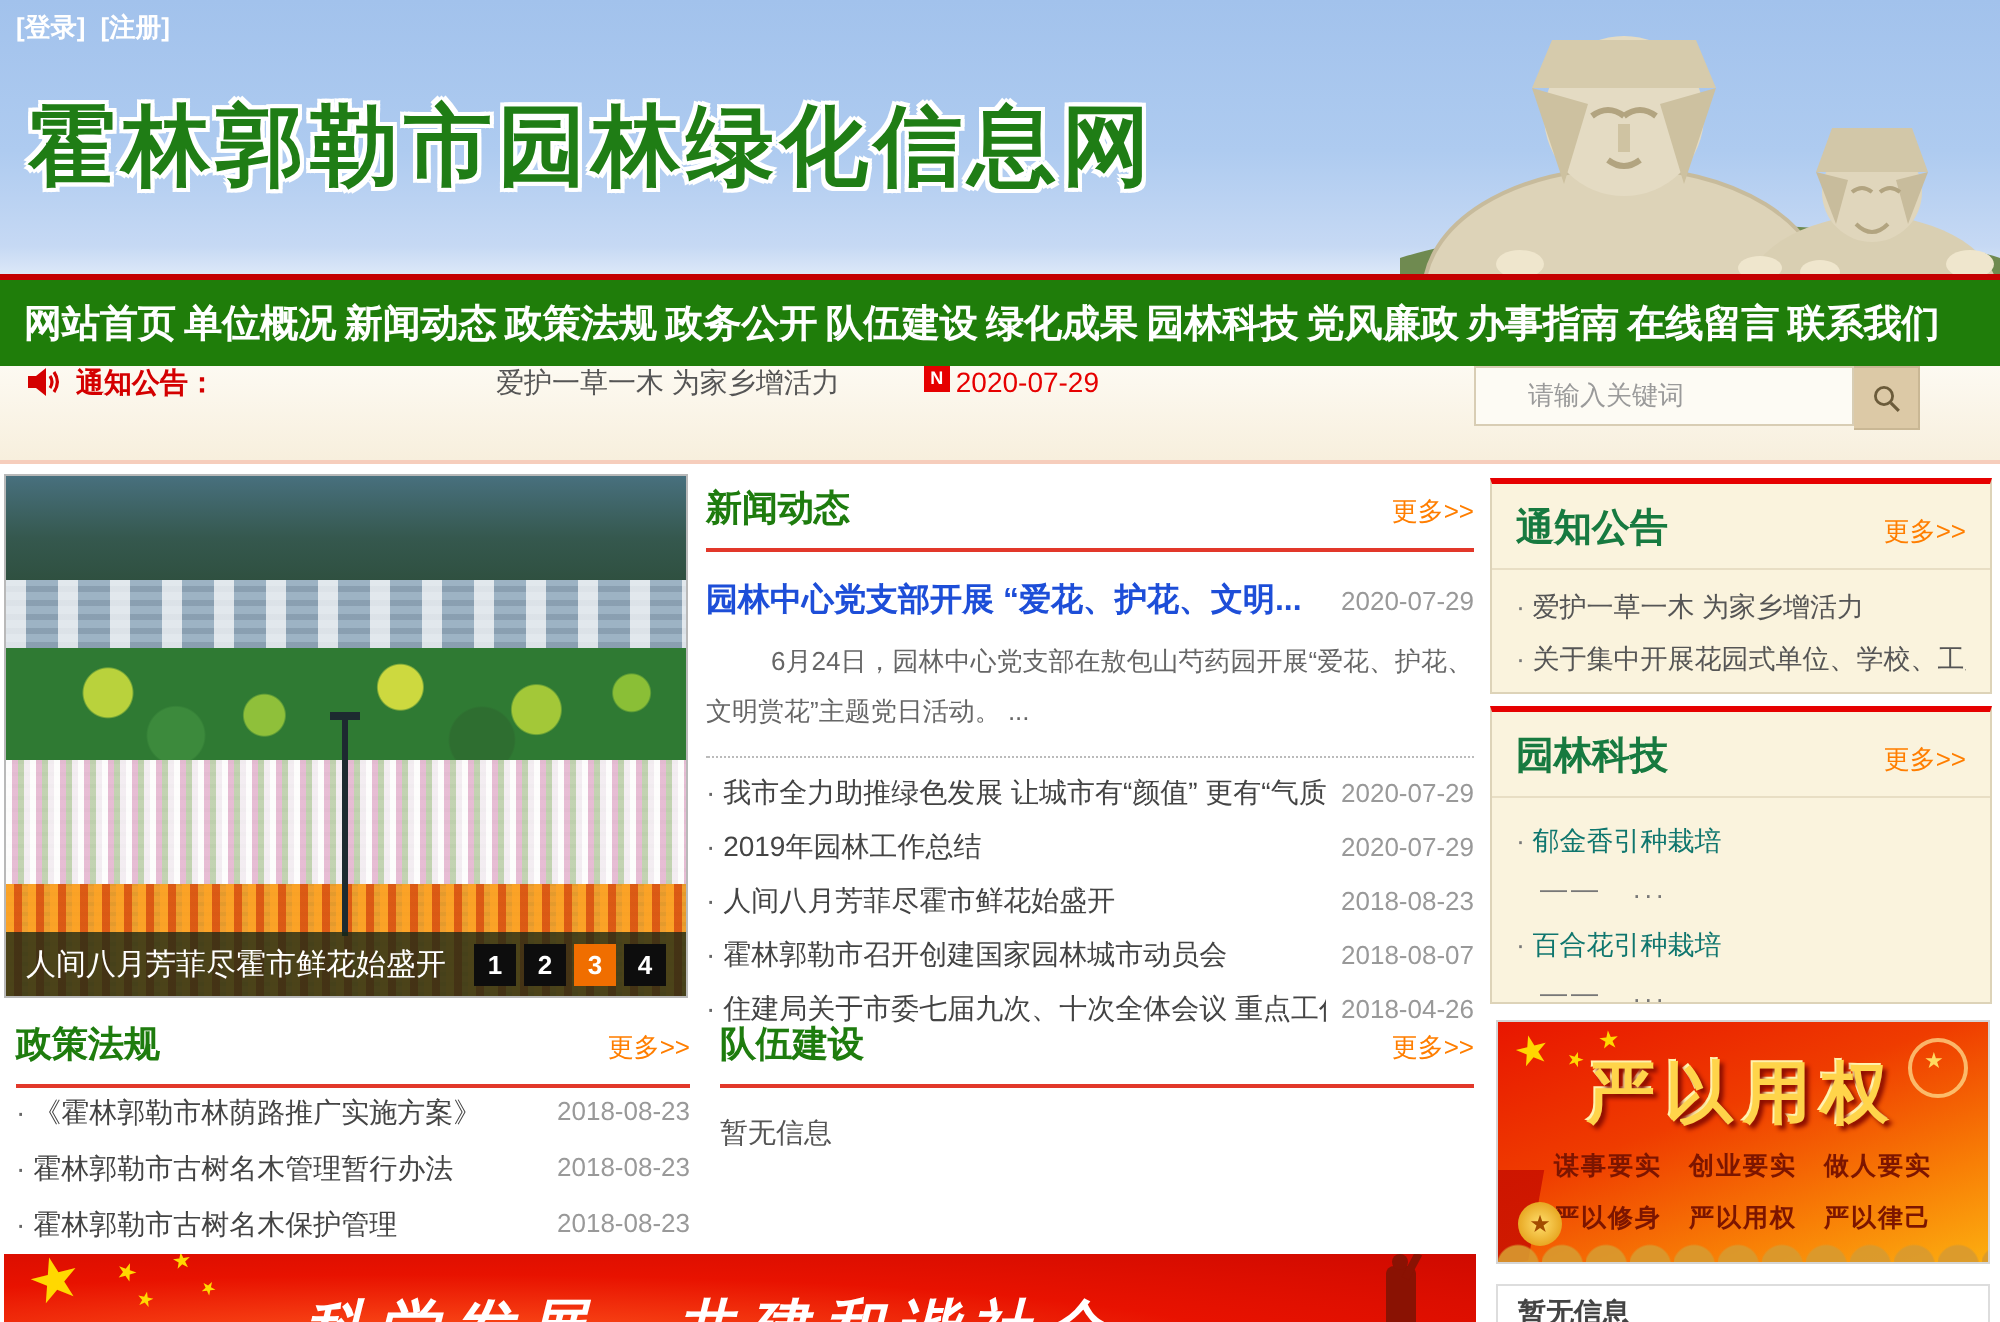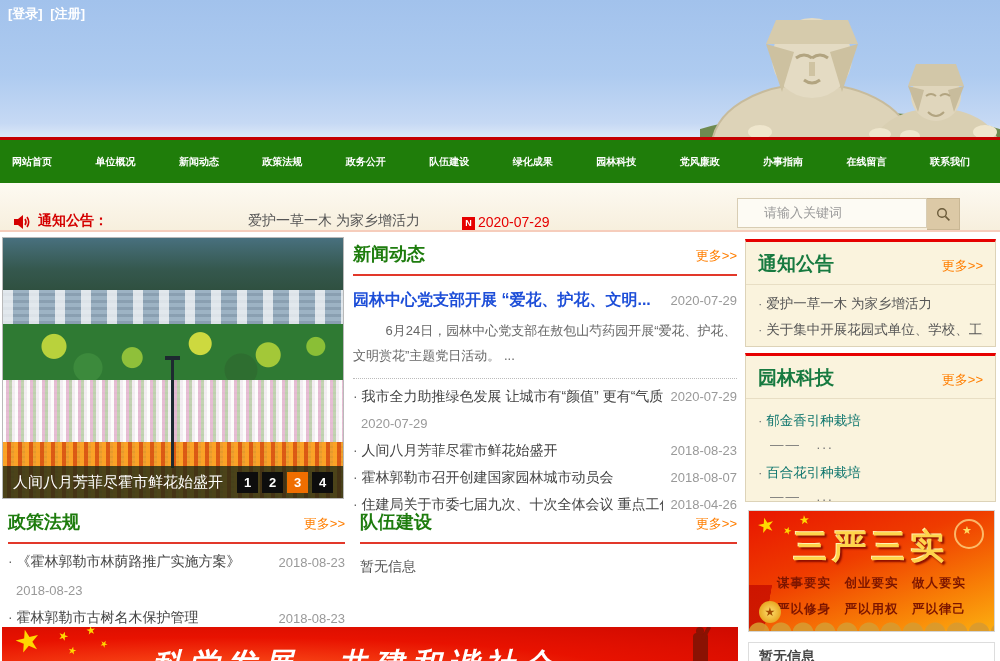--- a/index.html
+++ b/index.html
@@ -14,25 +14,25 @@
   .topbar a{color:#fff;margin-right:4px;}
   .site-title{position:absolute;left:14px;top:44px;font-size:44px;font-weight:bold;color:#1f7d15;
       letter-spacing:3px;white-space:nowrap;
       text-shadow:2px 0 #fff,-2px 0 #fff,0 2px #fff,0 -2px #fff,2px 2px #fff,-2px -2px #fff,2px -2px #fff,-2px 2px #fff;}
   .statue{position:absolute;right:0;top:0;}
 
   
   .nav{position:absolute;left:0;top:137px;width:1000px;height:46px;box-sizing:border-box;
        background:#1f7d0a;border-top:3px solid #c40000;
        display:flex;align-items:center;justify-content:space-between;padding:0 30px 0 12px;}
-  .nav a{color:#fff;font-size:10px;font-weight:bold;white-space:nowrap;}
+  .nav a{color:#fff;font-size:19px;font-weight:bold;white-space:nowrap;}
 
   
   .noticebar{position:absolute;left:0;top:183px;width:1000px;height:47px;box-sizing:border-box;
-       background:linear-gradient(180deg,#fdfaf2,#f7efdd);display:flex;align-items:flex-end;padding:0 14px;}
+       background:linear-gradient(180deg,#fdfaf2,#f7efdd);display:flex;align-items:flex-start;padding:0 14px;}
   .nb-label{color:#d40000;font-size:14px;font-weight:bold;margin-left:8px;}
   .nb-ticker{color:#555;font-size:14px;margin-left:140px;}
   .nb-badge{display:inline-block;width:13px;height:13px;background:#e60000;color:#fff;font-size:9px;
        font-weight:bold;text-align:center;line-height:13px;margin-left:42px;}
   .nb-date{color:#e60000;font-size:14px;margin-left:3px;}
   .search{margin-left:auto;margin-right:26px;display:flex;}
   .search input{width:190px;height:30px;box-sizing:border-box;border:1px solid #d8cdb4;background:#fdfbf4;
        padding:0 26px;font-size:13px;color:#555;outline:none;font-family:Liberation Mono, monospace;}
   .search input::placeholder{color:#9a9a9a;}
   .search-btn{width:32px;height:30px;border:1px solid #c9b794;border-left:none;background:#dcc9a6;
@@ -106,21 +106,21 @@
   .srow::before{content:"· ";color:#777;}
   .box-notice{top:7px;height:108px;}
   .box-tech{top:121px;height:149px;}
   .trow{font-size:13.5px;color:#0f766e;line-height:24px;white-space:nowrap;overflow:hidden;}
   .trow.title{margin-top:4px;cursor:pointer;}
   .trow.title::before{content:"· ";color:#777;}
   .trow.sub{color:#777;padding-left:12px;letter-spacing:2px;}
 
   
   .policy{position:absolute;left:8px;top:278px;width:337px;}
-  .prow{display:flex;align-items:center;height:28px;font-size:14px;color:#444;}
+  .prow{display:flex;align-items:flex-start;height:28px;font-size:14px;color:#444;}
   .prow .t{flex:1;white-space:nowrap;overflow:hidden;cursor:pointer;}
   .prow .t::before{content:"· ";color:#666;}
   .prow .d{color:#999;font-size:13px;margin-left:8px;}
   .plist{margin-top:4px;}
   .team{position:absolute;left:360px;top:278px;width:377px;}
   .empty-text{margin-top:14px;font-size:14px;color:#555;}
 
   
   .sanyan{position:absolute;left:748px;top:278px;width:247px;height:122px;box-sizing:border-box;
       border:1px solid #d5d5d5;overflow:hidden;cursor:pointer;
@@ -169,20 +169,21 @@
       border-radius:50%;}
 </style>
 </head>
 <body>
 
 <div class="header">
   <div class="topbar">
     <a href="#">[登录]</a>
     <a href="#">[注册]</a>
   </div>
+  <div class="site-title">霍林郭勒市园林绿化信息网</div>
   <svg class="statue" width="300" height="137" viewBox="0 0 300 137">
     <ellipse cx="150" cy="150" rx="180" ry="38" fill="#6f8a50"></ellipse>
     <ellipse cx="112" cy="146" rx="100" ry="62" fill="#ddd3b8"></ellipse>
     <ellipse cx="112" cy="146" rx="100" ry="62" fill="none" stroke="#c7bb9c" stroke-width="2"></ellipse>
     <circle cx="112" cy="58" r="40" fill="#e4dbc3"></circle>
     <polygon points="66,44 158,44 148,20 76,20" fill="#d6cbac"></polygon>
     <polygon points="66,44 82,92 94,52" fill="#cdc1a0"></polygon>
     <polygon points="158,44 142,92 130,52" fill="#cdc1a0"></polygon>
     <path d="M96,58 q8,-6 16,0" stroke="#b2a480" stroke-width="3" fill="none"></path>
     <path d="M112,58 q8,-6 16,0" stroke="#b2a480" stroke-width="3" fill="none"></path>
@@ -268,20 +269,21 @@
       <a href="#" class="featured-title" style="color:#1d4ed8;">园林中心党支部开展 “爱花、护花、文明...</a>
       <span class="featured-date">2020-07-29</span>
     </div>
     <div class="summary">6月24日，园林中心党支部在敖包山芍药园开展“爱花、护花、文明赏花”主题党日活动。 ...</div>
     <div class="news-list">
       <div class="nrow">
         <span class="t">我市全力助推绿色发展 让城市有“颜值” 更有“气质”</span>
         <span class="d">2020-07-29</span>
       </div>
       <div class="nrow">
+        <span class="t">2019年园林工作总结</span>
         <span class="d">2020-07-29</span>
       </div>
       <div class="nrow">
         <span class="t">人间八月芳菲尽霍市鲜花始盛开</span>
         <span class="d">2018-08-23</span>
       </div>
       <div class="nrow">
         <span class="t">霍林郭勒市召开创建国家园林城市动员会</span>
         <span class="d">2018-08-07</span>
       </div>
@@ -320,20 +322,21 @@
     <div class="sec-head">
       <span class="sec-title">政策法规</span>
       <a href="#" class="more">更多&gt;&gt;</a>
     </div>
     <div class="plist">
       <div class="prow">
         <span class="t">《霍林郭勒市林荫路推广实施方案》</span>
         <span class="d">2018-08-23</span>
       </div>
       <div class="prow">
+        <span class="t">霍林郭勒市古树名木管理暂行办法</span>
         <span class="d">2018-08-23</span>
       </div>
       <div class="prow">
         <span class="t">霍林郭勒市古树名木保护管理</span>
         <span class="d">2018-08-23</span>
       </div>
     </div>
   </div>
 
   <div class="team">
@@ -343,21 +346,21 @@
     </div>
     <div class="empty-text">暂无信息</div>
   </div>
 
   <div class="sanyan">
     <span class="sy-star s1">★</span>
     <span class="sy-star s2">★</span>
     <span class="sy-star s3">★</span>
     <div class="sy-ring"></div>
     <div class="sy-flag"></div>
-    <div class="sy-title">三严三实</div>
+    <div class="sy-title">严以用权</div>
     <div class="sy-line sy-line2">谋事要实　创业要实　做人要实</div>
     <div class="sy-line sy-line1">严以修身　严以用权　严以律己</div>
     <div class="sy-wall"></div>
     <div class="sy-emblem">★</div>
   </div>
 
   <div class="br-box">
     <span>暂无信息</span>
   </div>
 

